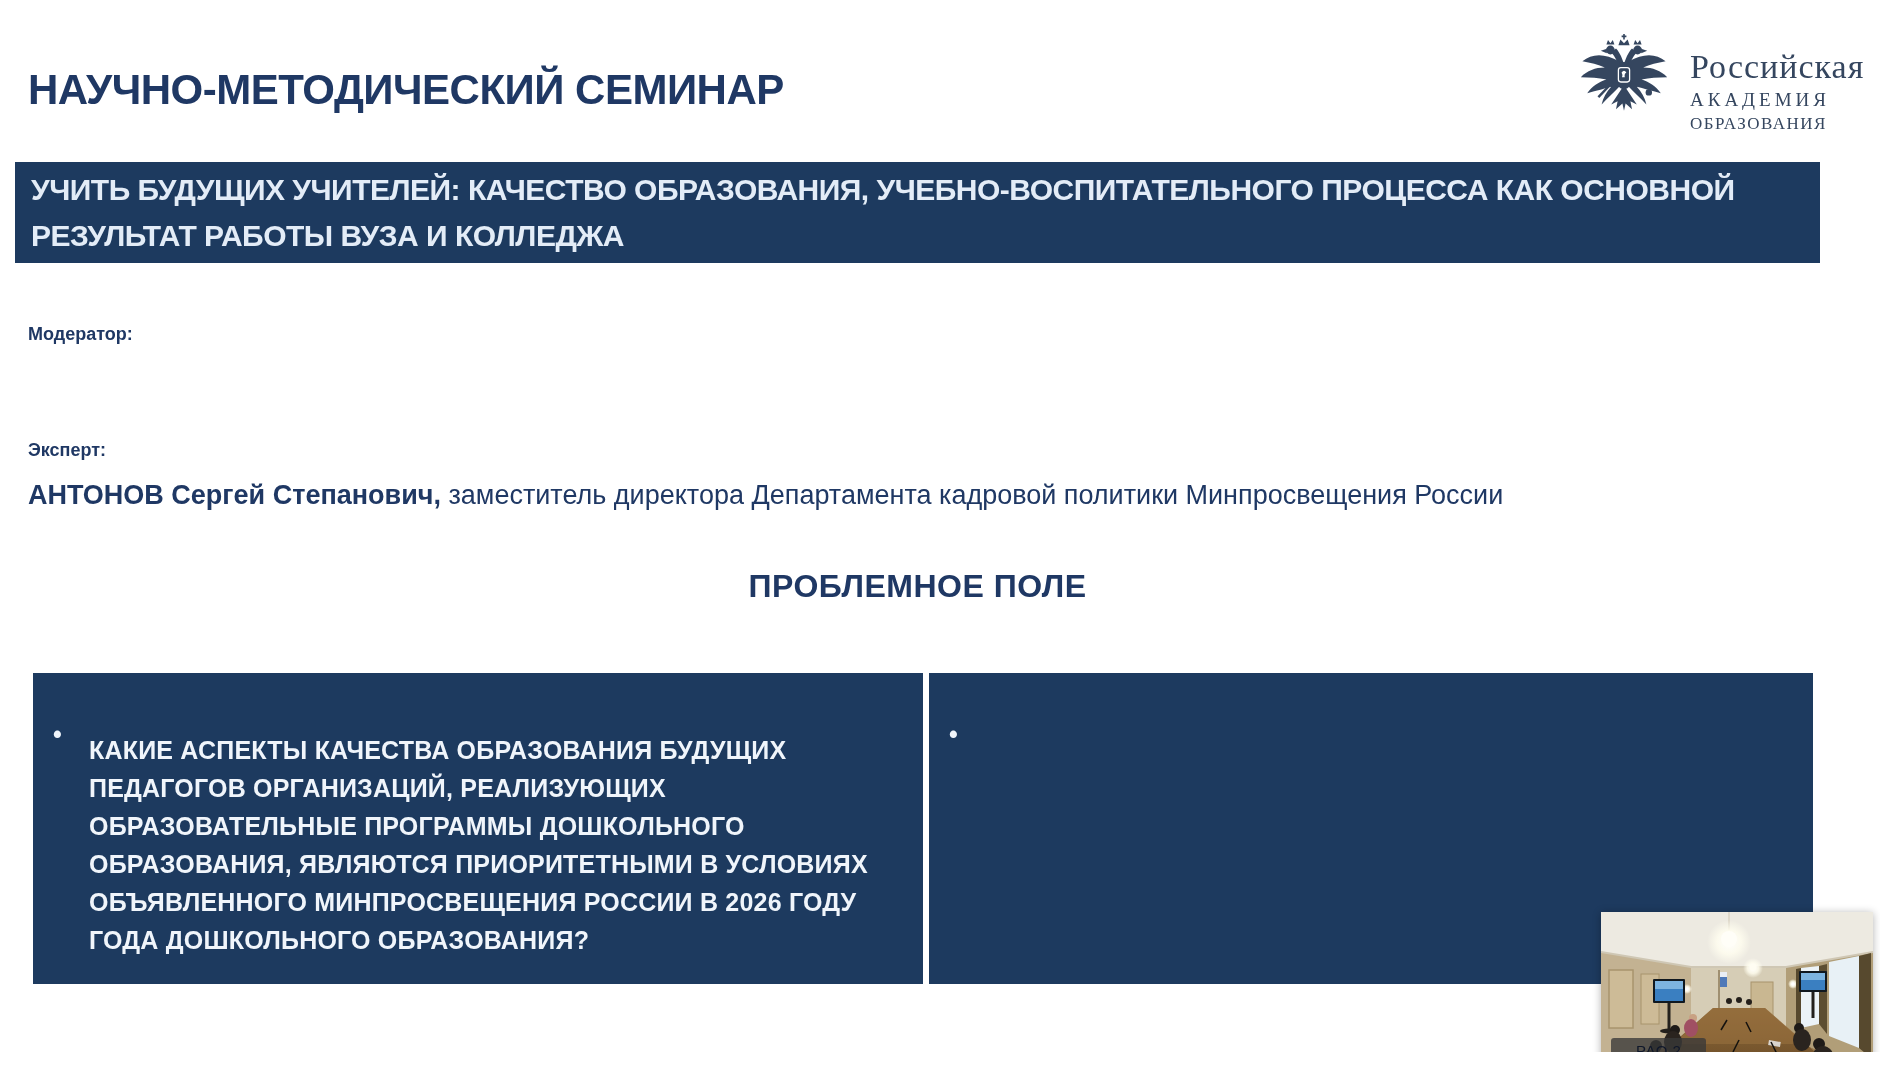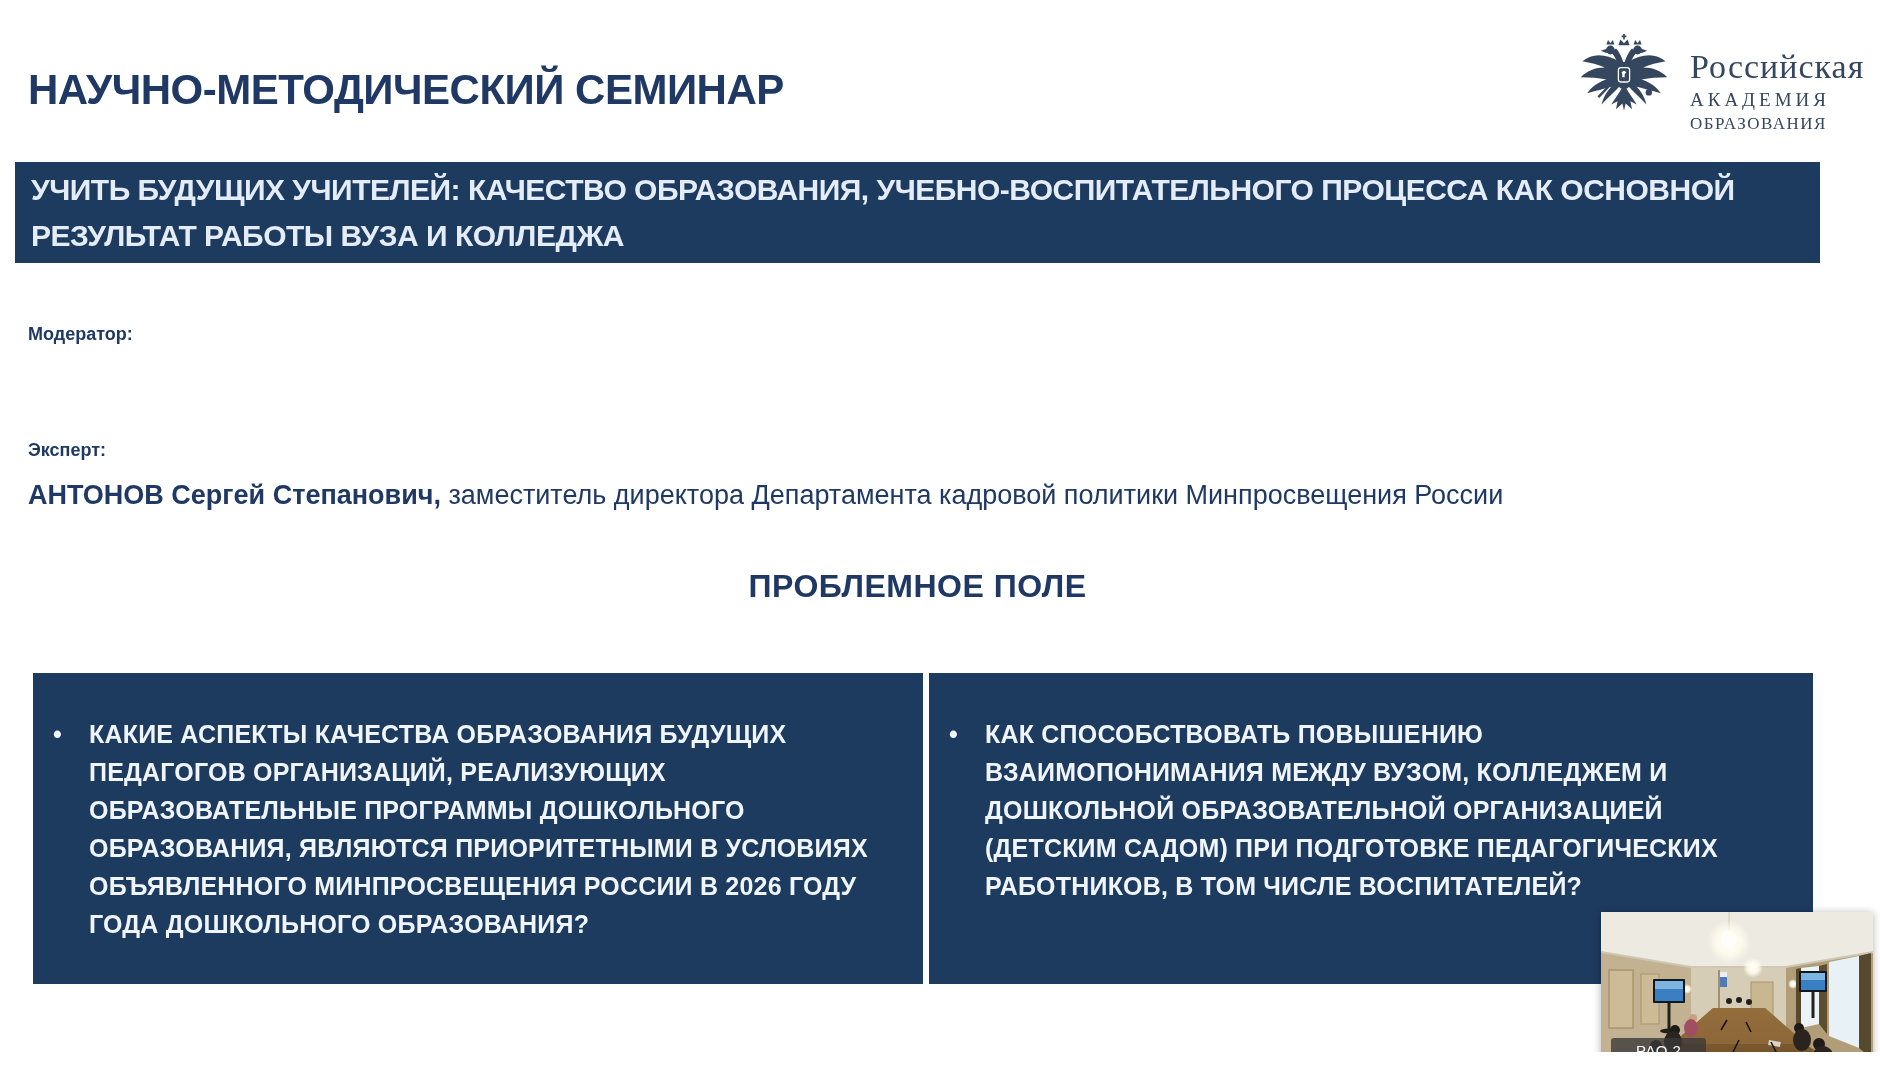--- a/index.html
+++ b/index.html
@@ -40,30 +40,30 @@
   }
   
   .problem-box{
     position:absolute;top:673px;height:311px;box-sizing:border-box;background:var(--navy);
     display:flex;gap:16px;padding:42px 28px 0 20px;
     color:var(--box_text);font-weight:bold;font-size:25px;line-height:38px;letter-spacing:0.2px;
   }
   .problem-box.left{left:33px;width:890px;}
   .problem-box.right{left:929px;width:884px;padding-right:80px;}
   .bullet{width:20px;flex:0 0 auto;}
-  .problem-text{flex:1;}
+  .problem-text{flex:1;margin-top:16px;}
   
   .video{
     position:absolute;left:1601px;top:912px;width:272px;height:161px;
     box-shadow:0 1px 8px rgba(0,0,0,0.30);background:#8f7c5c;
   }
   .video svg{display:block;width:100%;height:100%;}
   .video-label{
     position:absolute;left:10px;bottom:10px;background:rgba(56,56,56,0.78);
-    color:#ffffff;font-size:15px;line-height:15px;padding:5px 25px;border-radius:3px;
+    color:#0f172a;font-size:15px;line-height:15px;padding:5px 25px;border-radius:3px;
     letter-spacing:0.5px;
   }
 </style>
 </head>
 <body>
 
 <div class="slide">
 
   <div class="title">НАУЧНО-МЕТОДИЧЕСКИЙ СЕМИНАР</div>
 
@@ -121,21 +121,20 @@
 
   <div class="section-heading">ПРОБЛЕМНОЕ ПОЛЕ</div>
 
   <div class="problem-box left">
     <span class="bullet">•</span>
     <span class="problem-text">КАКИЕ АСПЕКТЫ КАЧЕСТВА ОБРАЗОВАНИЯ БУДУЩИХ ПЕДАГОГОВ ОРГАНИЗАЦИЙ, РЕАЛИЗУЮЩИХ ОБРАЗОВАТЕЛЬНЫЕ ПРОГРАММЫ ДОШКОЛЬНОГО ОБРАЗОВАНИЯ, ЯВЛЯЮТСЯ ПРИОРИТЕТНЫМИ В УСЛОВИЯХ ОБЪЯВЛЕННОГО МИНПРОСВЕЩЕНИЯ РОССИИ В 2026 ГОДУ ГОДА ДОШКОЛЬНОГО ОБРАЗОВАНИЯ?</span>
   </div>
 
   <div class="problem-box right">
     <span class="bullet">•</span>
-    <span class="problem-text">КАК СПОСОБСТВОВАТЬ ПОВЫШЕНИЮ ВЗАИМОПОНИМАНИЯ МЕЖДУ ВУЗОМ, КОЛЛЕДЖЕМ И ДОШКОЛЬНОЙ ОБРАЗОВАТЕЛЬНОЙ ОРГАНИЗАЦИЕЙ (ДЕТСКИМ САДОМ) ПРИ ПОДГОТОВКЕ ПЕДАГОГИЧЕСКИХ РАБОТНИКОВ, В ТОМ ЧИСЛЕ ВОСПИТАТЕЛЕЙ?</span>
   </div>
 
   <div class="video">
     <svg viewBox="0 0 272 161" preserveAspectRatio="none" xmlns="http://www.w3.org/2000/svg" aria-hidden="true">
       <defs>
         <radialGradient id="glow">
           <stop offset="0" stop-color="#ffffff"></stop>
           <stop offset="0.55" stop-color="#fffdef" stop-opacity="0.85"></stop>
           <stop offset="1" stop-color="#fffdef" stop-opacity="0"></stop>
         </radialGradient>

